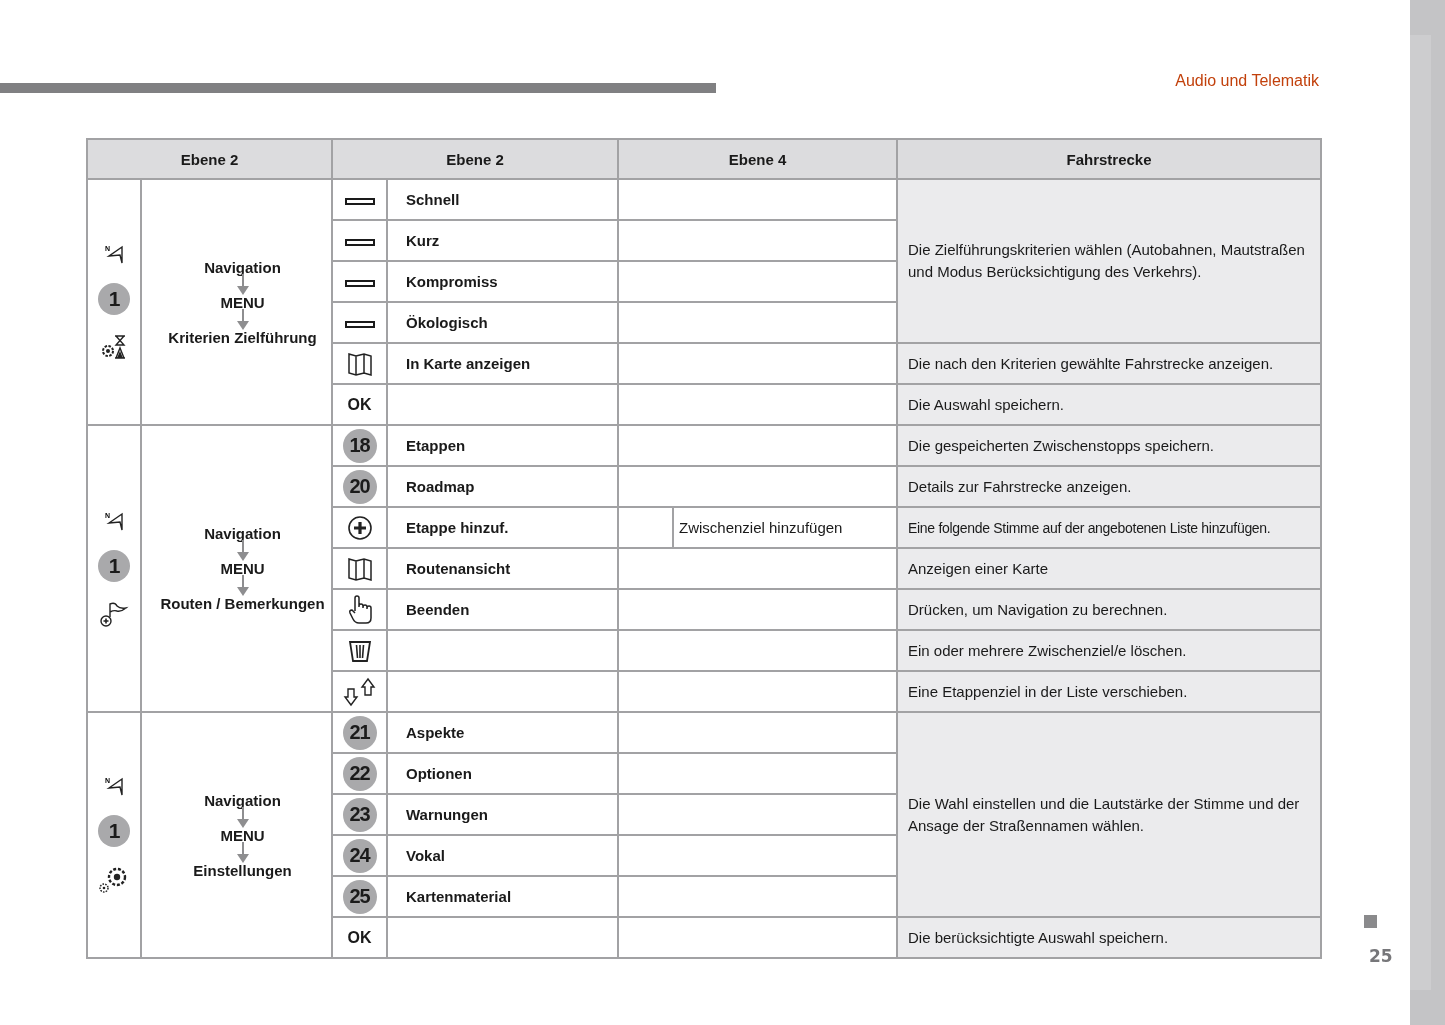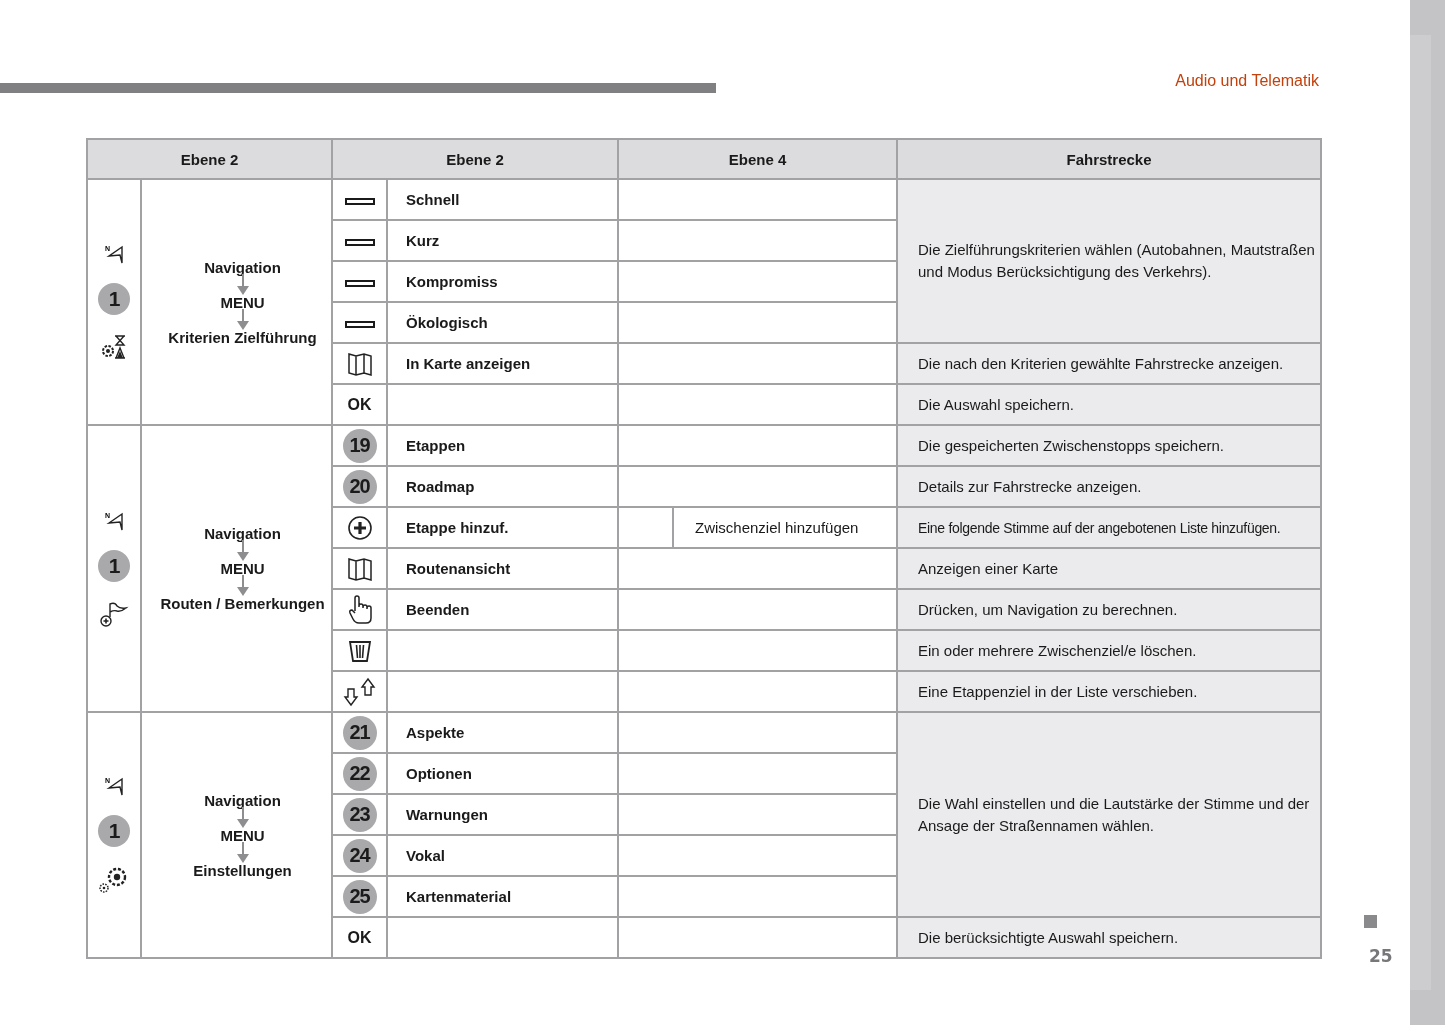--- a/index.html
+++ b/index.html
@@ -13,22 +13,22 @@
   .side-strip .inner { position: absolute; left: 0; top: 35px; width: 21px; height: 955px; background: #cdcdcf; }
   .page-square { position: absolute; left: 1364px; top: 915px; width: 13px; height: 13px; background: #8a8a8c; }
   .page-number { position: absolute; left: 1369px; top: 946px; font-size: 17px; font-weight: bold; color: #77777a; font-family: "DejaVu Sans", sans-serif; }
 
   table.menu-table { position: absolute; left: 86px; top: 138px; border-collapse: collapse; table-layout: fixed; width: 1234px; }
   table.menu-table th, table.menu-table td { border: 2px solid #a2a2a4; font-size: 15px; }
   table.menu-table th { height: 40px; background: #dcdcde; font-weight: bold; text-align: center; font-size: 15px; }
   table.menu-table td { height: 41px; vertical-align: middle; background: #fff; }
   td.icon-col { text-align: center; padding: 0; }
   td.lvl3-label { font-weight: bold; padding-left: 18px; }
-  td.remark { background: #ebebed !important; padding-left: 20px; line-height: 22px; }
-  td.lvl4 { padding-left: 21px; }
+  td.remark { background: #ebebed !important; padding-left: 10px; line-height: 22px; }
+  td.lvl4 { padding-left: 5px; }
 
   .lvl2-icons { display: flex; flex-direction: column; align-items: center; justify-content: center; gap: 18px; }
   .lvl2-path { display: flex; flex-direction: column; align-items: center; font-weight: bold; font-size: 15px; padding-left: 12px; }
   .lvl2-path .arrow { width: 12px; height: 22px; position: relative; margin: -2px 0; }
   .lvl2-path .arrow::before { content: ""; position: absolute; left: 5px; top: 0; width: 2px; height: 14px; background: #8e8e90; }
   .lvl2-path .arrow::after { content: ""; position: absolute; left: 0; top: 12px; border-left: 6px solid transparent; border-right: 6px solid transparent; border-top: 9px solid #8e8e90; }
 
   .num-badge { display: inline-flex; align-items: center; justify-content: center; width: 32px; height: 32px; border-radius: 50%; background: #a9a9ab; font-weight: bold; font-size: 21px; color: #1b1b1b; letter-spacing: -1px; }
   .num-badge.small { width: 34px; height: 34px; font-size: 20px; }
   .ok-label { font-weight: bold; font-size: 16px; }
@@ -154,21 +154,21 @@
       </td>
       <td rowspan="7">
         <div class="lvl2-path">
           <span>Navigation</span>
           <span class="arrow"></span>
           <span>MENU</span>
           <span class="arrow"></span>
           <span>Routen / Bemerkungen</span>
         </div>
       </td>
-      <td class="icon-col"><span class="num-badge small">19</span></td>
+      <td class="icon-col"><span class="num-badge small">18</span></td>
       <td class="lvl3-label">Etappen</td>
       <td colspan="2" class="lvl4"></td>
       <td class="remark">Die gespeicherten Zwischenstopps speichern.</td>
     </tr>
     <tr>
       <td class="icon-col"><span class="num-badge small">20</span></td>
       <td class="lvl3-label">Roadmap</td>
       <td colspan="2" class="lvl4"></td>
       <td class="remark">Details zur Fahrstrecke anzeigen.</td>
     </tr>

